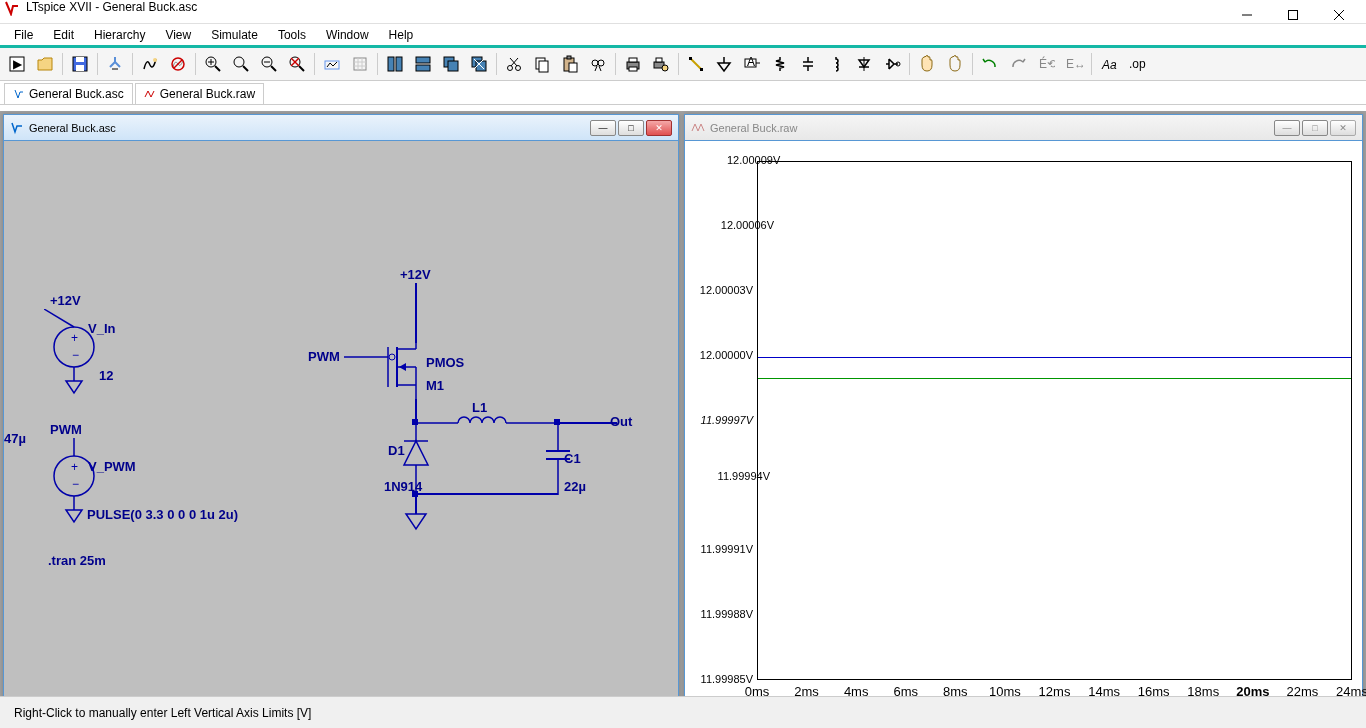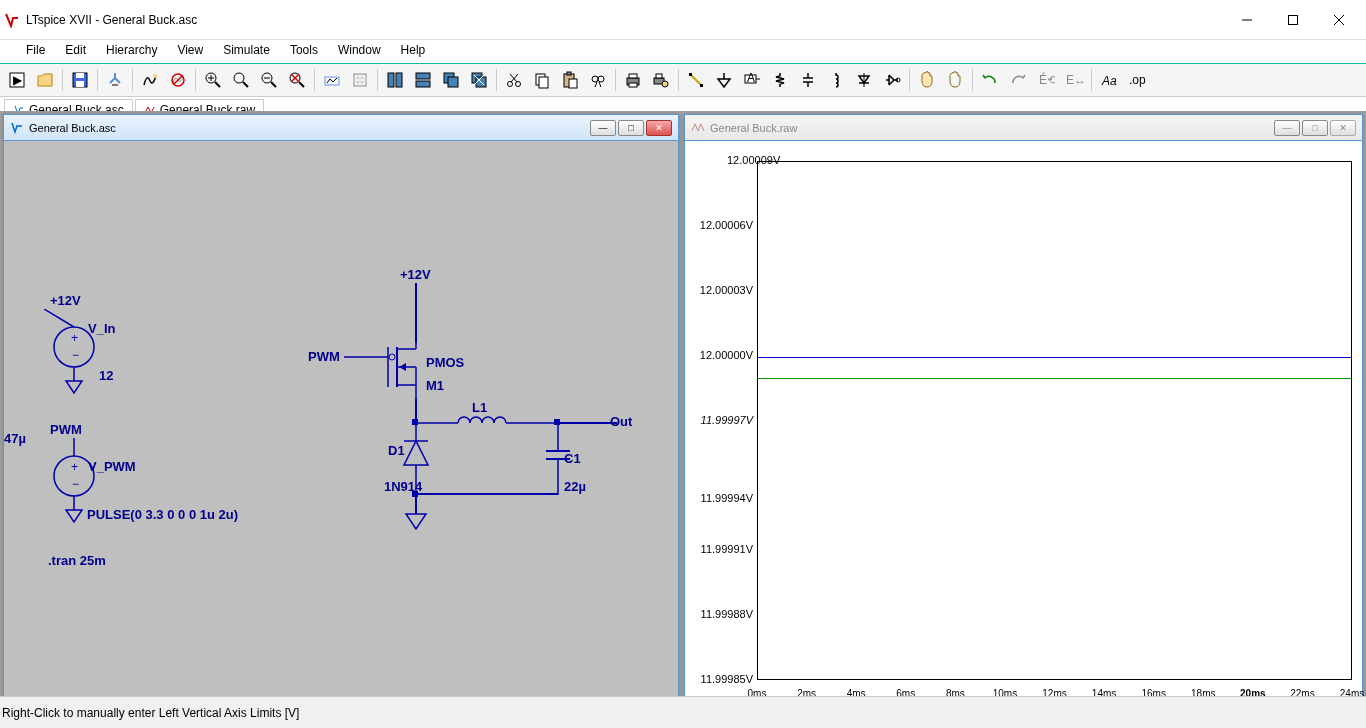--- a/index.html
+++ b/index.html
@@ -1,21 +1,21 @@
 <!DOCTYPE html>
 <html><head>
 <meta charset="utf-8">
 <style>
 *{margin:0;padding:0;box-sizing:border-box;font-family:"Segoe UI",Tahoma,sans-serif;font-size:12px}
 body{background:#fff;width:1366px;height:728px;position:relative;overflow:hidden}
-.titlebar{height:40px;background:#fff;display:flex;align-items:center;padding:0 4px;border-bottom:1px solid #e0e0e0}
+.titlebar{height:24px;background:#fff;display:flex;align-items:flex-start;padding:0 4px;border-bottom:1px solid #e0e0e0}
 .titlebar .app-icon{width:16px;height:16px;margin-right:6px;color:#c00;font-weight:bold}
 .titlebar .title{flex:1;color:#000}
 .titlebar .winbtn{width:46px;height:30px;display:flex;align-items:center;justify-content:center;cursor:pointer}
-.menubar{height:24px;background:#fff;display:flex;align-items:flex-start;padding:0 16px;border-bottom:1px solid #14b8a6}
+.menubar{height:24px;background:#fff;display:flex;align-items:flex-end;padding:0 4px;border-bottom:3px solid #14b8a6}
 .menubar .mitem{padding:3px 10px;cursor:pointer}
 .toolbar{height:33px;background:#f5f5f5;display:flex;align-items:center;padding:0 4px;border-bottom:1px solid #ccc;gap:2px}
 .toolbar .tbtn{width:26px;height:26px;display:flex;align-items:center;justify-content:center;border:1px solid transparent;cursor:pointer}
 .toolbar .sep{width:1px;height:22px;background:#ccc;margin:0 2px}
 .tabs{height:24px;background:#fff;display:flex;align-items:flex-end;padding:0 4px;border-bottom:1px solid #ccc}
 .tabs .tab{padding:3px 8px;border:1px solid #ccc;border-bottom:none;margin-right:2px;background:#fff;display:flex;align-items:center;gap:4px;cursor:pointer;font-size:11px}
 .workspace{position:absolute;top:111px;left:0;right:0;bottom:19px;background:#a0a0a0;display:flex;gap:5px;padding:3px}
 .subwin{background:#fff;border:1px solid #5797d4;display:flex;flex-direction:column;box-shadow:0 0 4px rgba(0,0,0,.2)}
 .subwin.schematic{width:676px}
 .subwin.plot{flex:1}
@@ -30,22 +30,22 @@
 .subwin.plot .subwin-title .sw-btn.close{background:linear-gradient(to bottom,#fff,#ddd);color:#888;border-color:#aaa}
 .schematic-canvas{flex:1;background:#bfbfbf;position:relative}
 .sch-text{position:absolute;color:#00008b;font-weight:bold;font-size:13px;font-family:Arial}
 .sch-wire{position:absolute;background:#0000aa}
 .sch-node{position:absolute;width:6px;height:6px;background:#0000aa;border-radius:0}
 .plot-canvas{flex:1;background:#fff;position:relative}
 .plot-legend{position:absolute;top:3px;left:0;right:0;display:flex;justify-content:space-around;font-size:12px;font-weight:bold}
 .plot-area{position:absolute;top:20px;left:72px;right:10px;bottom:25px;border:1px solid #000}
 .plot-trace{position:absolute;left:0;right:0;height:1px}
 .ytick{position:absolute;left:0;font-size:11px;text-align:right;width:68px}
-.xtick{position:absolute;bottom:6px;font-size:10px;text-align:right;transform:translateX(-50%)}
-.statusbar{position:absolute;bottom:0;left:0;right:0;height:32px;background:#f0f0f0;border-top:1px solid #ccc;padding:1px 2px;font-size:11px;display:flex;align-items:center}
+.xtick{position:absolute;bottom:6px;font-size:13px;text-align:right;transform:translateX(-50%)}
+.statusbar{position:absolute;bottom:0;left:0;right:0;height:32px;background:#f0f0f0;border-top:1px solid #ccc;padding:1px 14px;font-size:11px;display:flex;align-items:center}
 svg{display:block}
 </style>
 </head>
 <body>
 
 <div class="titlebar">
   <span class="app-icon">
     <svg width="16" height="16">
         <path d="M2 2 L7 14 L9 6 L14 6" stroke="#c00" stroke-width="2" fill="none"></path>
       </svg>
@@ -468,25 +468,25 @@
     </div>
     <div class="plot-canvas">
       <div class="plot-area" id="plot-area">
           <div class="plot-trace" style="top: 216.25px; background: rgb(0, 150, 0);"></div>
           <div class="plot-trace" style="top: 194.625px; background: rgb(0, 0, 200);"></div>
         </div>
       <div id="yticks">
           <div class="ytick" style="top: 532px;">11.99985V</div>
           <div class="ytick" style="top: 467.125px;">11.99988V</div>
           <div class="ytick" style="top: 402.25px;">11.99991V</div>
-          <div class="ytick" style="top: 351px;">11.99994V</div>
+          <div class="ytick" style="top: 329px; margin-left: 17px;">11.99994V</div>
           <div class="ytick" style="top: 272.5px; font-style: italic;">11.99997V</div>
           <div class="ytick" style="top: 207.625px;">12.00000V</div>
           <div class="ytick" style="top: 142.75px;">12.00003V</div>
-          <div class="ytick" style="top: 77.875px;">12.00006V</div>
+          <div class="ytick" style="top: 77.875px; margin-left: 21px;">12.00006V</div>
           <div class="ytick" style="top: 13px; padding-left: 42px;">12.00009V</div>
         </div>
       <div id="xticks">
           <div class="xtick" style="left: 72px;">0ms</div>
           <div class="xtick" style="left: 121.583px;">2ms</div>
           <div class="xtick" style="left: 171.167px;">4ms</div>
           <div class="xtick" style="left: 220.75px;">6ms</div>
           <div class="xtick" style="left: 270.333px;">8ms</div>
           <div class="xtick" style="left: 319.917px;">10ms</div>
           <div class="xtick" style="left: 369.5px;">12ms</div>

